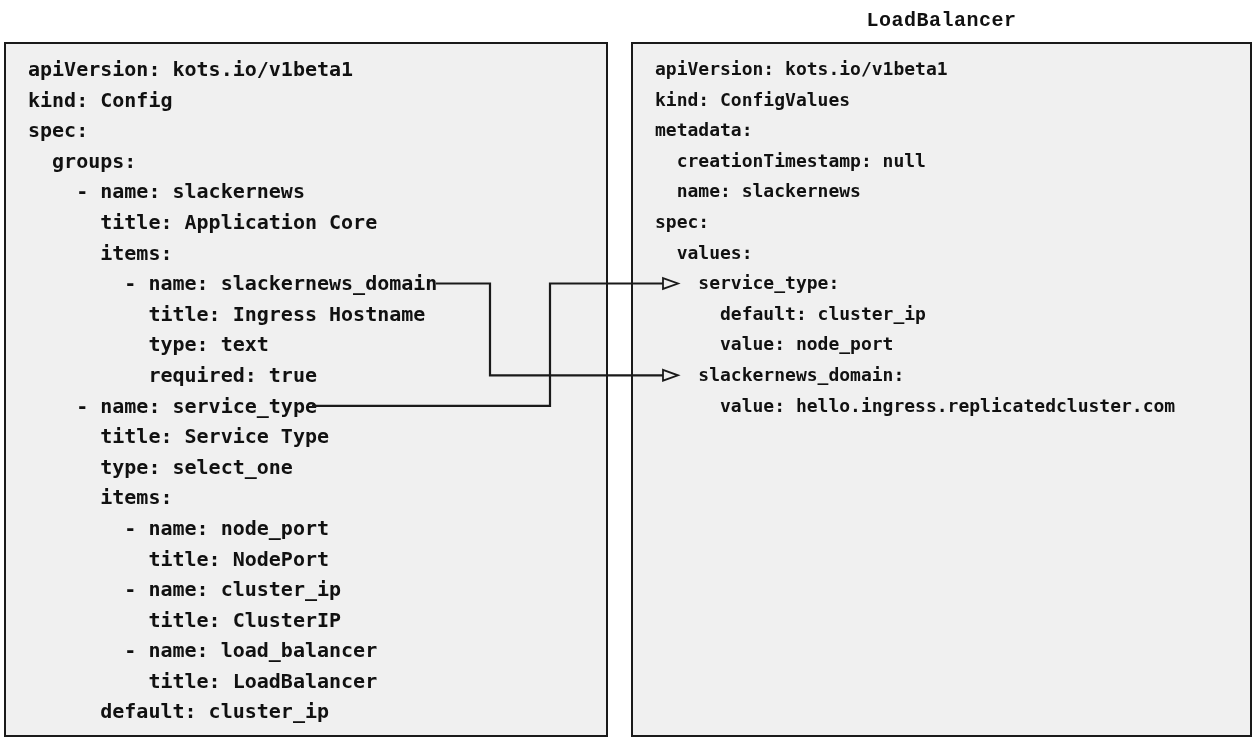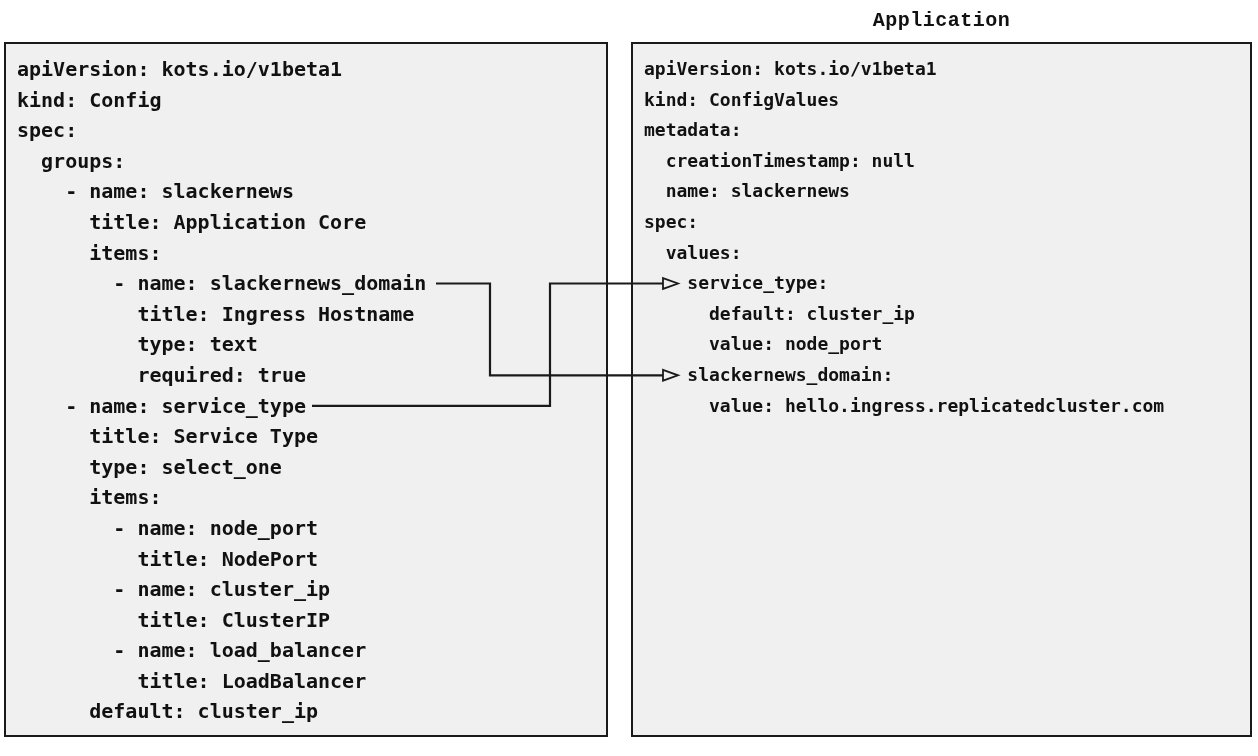--- a/index.html
+++ b/index.html
@@ -24,20 +24,21 @@
   }
   .panel-title.left  { left: 4px;   width: 604px; }
   .panel-title.right { left: 631px; width: 621px; }
   .panel {
     position: absolute;
     top: 42px;
     height: 695px;
     box-sizing: border-box;
     background: #f0f0f0;
     border: 2px solid #1a1a1a;
+    padding-left: 11px;
   }
   .panel.left  { left: 4px;   width: 604px; }
   .panel.right { left: 631px; width: 621px; }
   .yaml {
     margin: 0;
     padding: 10px 0 0 11px;
     color: #111111;
     font-weight: bold;
   }
   .yaml .yaml-line {
@@ -65,21 +66,21 @@
     stroke: #1a1a1a;
     stroke-width: 1.8;
     stroke-linejoin: miter;
   }
 </style>
 </head>
 <body>
 
 <div class="canvas">
 
-  <div class="panel-title right">Application</div>
+  <div class="panel-title right">LoadBalancer</div>
 
   <div class="panel left">
     <pre class="yaml"><div class="yaml-line">apiVersion: kots.io/v1beta1</div><div class="yaml-line">kind: Config</div><div class="yaml-line">spec:</div><div class="yaml-line">  groups:</div><div class="yaml-line">    - name: slackernews</div><div class="yaml-line">      title: Application Core</div><div class="yaml-line">      items:</div><div class="yaml-line">        - name: slackernews_domain</div><div class="yaml-line">          title: Ingress Hostname</div><div class="yaml-line">          type: text</div><div class="yaml-line">          required: true</div><div class="yaml-line">    - name: service_type</div><div class="yaml-line">      title: Service Type</div><div class="yaml-line">      type: select_one</div><div class="yaml-line">      items:</div><div class="yaml-line">        - name: node_port</div><div class="yaml-line">          title: NodePort</div><div class="yaml-line">        - name: cluster_ip</div><div class="yaml-line">          title: ClusterIP</div><div class="yaml-line">        - name: load_balancer</div><div class="yaml-line">          title: LoadBalancer</div><div class="yaml-line">      default: cluster_ip</div></pre>
   </div>
 
   <div class="panel right">
     <pre class="yaml"><div class="yaml-line">apiVersion: kots.io/v1beta1</div><div class="yaml-line">kind: ConfigValues</div><div class="yaml-line">metadata:</div><div class="yaml-line">  creationTimestamp: null</div><div class="yaml-line">  name: slackernews</div><div class="yaml-line">spec:</div><div class="yaml-line">  values:</div><div class="yaml-line">    service_type:</div><div class="yaml-line">      default: cluster_ip</div><div class="yaml-line">      value: node_port</div><div class="yaml-line">    slackernews_domain:</div><div class="yaml-line">      value: hello.ingress.replicatedcluster.com</div></pre>
   </div>
 
   <svg class="arrows" viewBox="0 0 1258 756">

